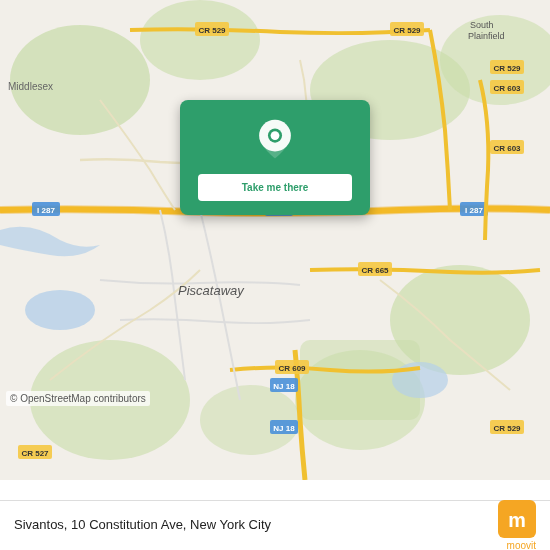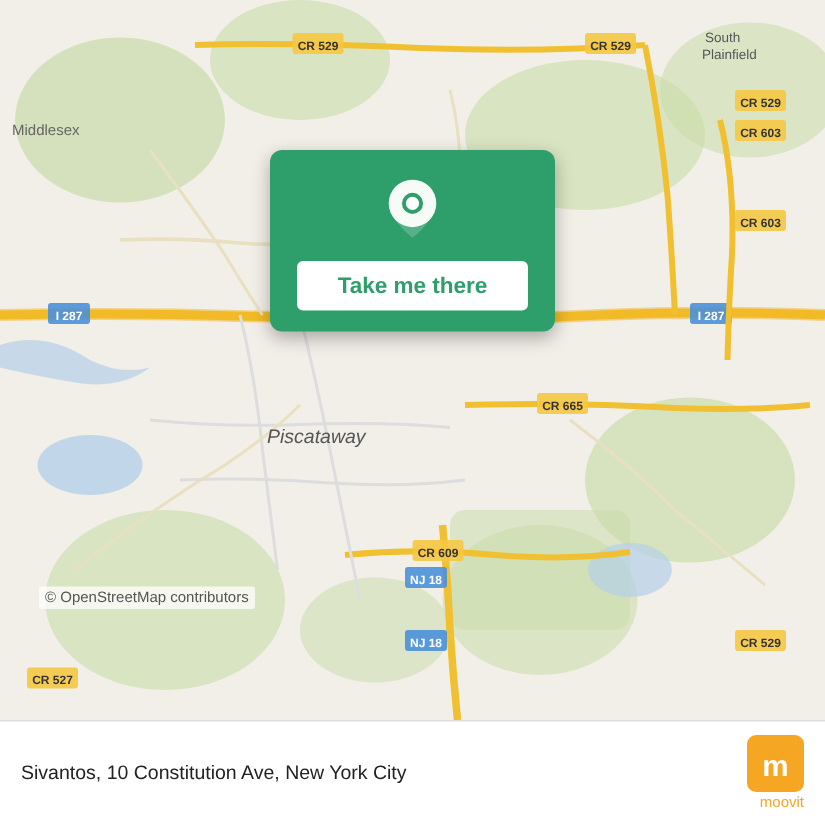--- a/index.html
+++ b/index.html
@@ -49,30 +49,30 @@
       height: 44px;
       margin-bottom: 12px;
     }
 
     #take-me-there-btn {
       background: white;
       color: #2e9e6b;
       border: none;
       border-radius: 4px;
       padding: 8px 20px;
-      font-size: 15px;
+      font-size: 10px;
       font-weight: bold;
       cursor: pointer;
       width: 100%;
     }
 
     
     #bottom-bar {
       width: 550px;
-      height: 70px;
+      height: 50px;
       background: white;
       display: flex;
       align-items: center;
       padding: 0 14px;
       border-top: 1px solid #ddd;
       position: absolute;
       bottom: 0;
       left: 0;
     }
 
@@ -98,21 +98,20 @@
     #attribution {
       position: absolute;
       bottom: 74px;
       left: 6px;
       font-size: 10px;
       color: #555;
       background: rgba(255,255,255,0.75);
       padding: 2px 4px;
       border-radius: 2px;
       z-index: 5;
-      margin-left: 20px;
     }
   </style>
 </head>
 <body>
 
 <div id="map-container">
 
   <svg id="map-svg" viewBox="0 0 550 480" xmlns="http://www.w3.org/2000/svg">
 
     <rect width="550" height="480" fill="#f2efe9"></rect>

